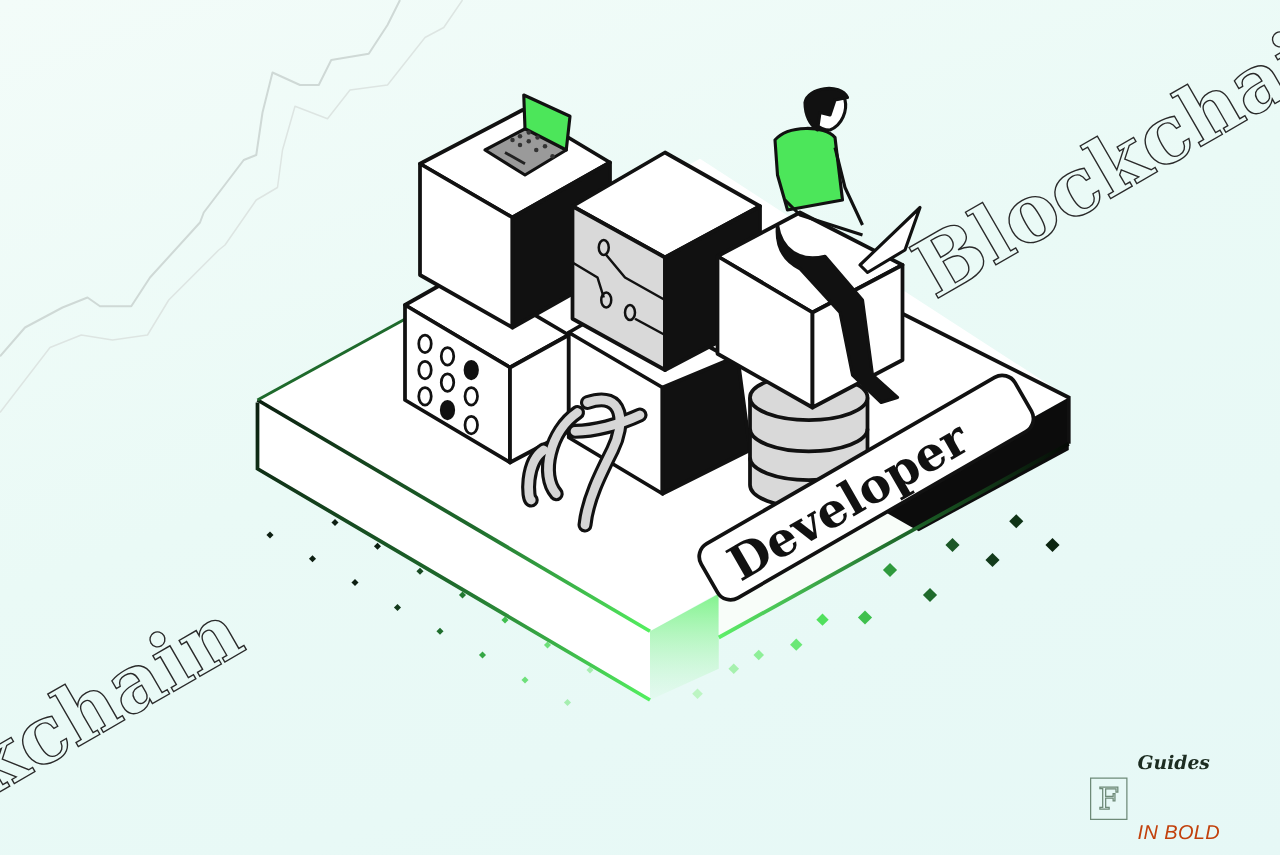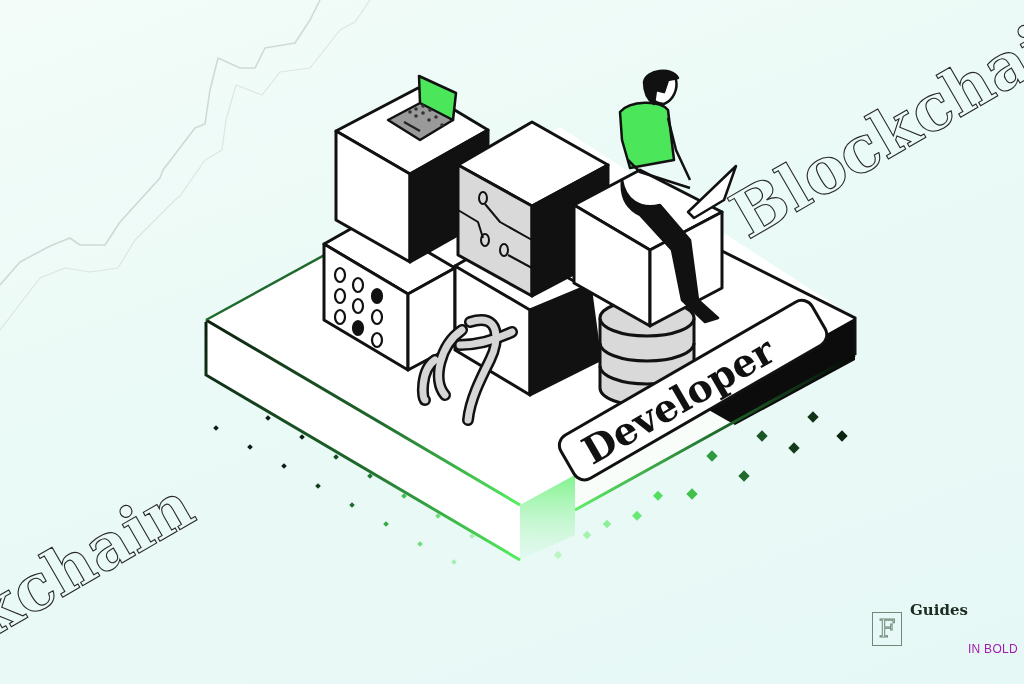--- a/index.html
+++ b/index.html
@@ -16,23 +16,23 @@
     .label-text { font-family: "DejaVu Serif", serif; font-weight: bold; fill: #111; }
     #brand {
       position: absolute; left: 872px; top: 603px; display: flex; align-items: center; gap: 8px;
     }
     #brand-mark {
       width: 30px; height: 34px; border: 1.5px solid #6e8a78; box-sizing: border-box;
       display: flex; align-items: center; justify-content: center;
       font-family: "DejaVu Serif", serif; font-size: 24px; color: transparent;
       -webkit-text-stroke: 1px #6e8a78; position: relative;
     }
-    #brand-text { display: flex; flex-direction: row; line-height: 1.05; }
+    #brand-text { display: flex; flex-direction: column; line-height: 1.05; font-style: italic; }
     #brand-title { font-family: "DejaVu Serif", serif; font-weight: bold; font-size: 15px; color: #1d2d22; }
-    #brand-sub { font-family: "Liberation Sans", sans-serif; font-size: 12px; color: #a21caf; letter-spacing: 0.3px; margin-top: 40px; }
+    #brand-sub { font-family: "Liberation Sans", sans-serif; font-size: 16px; color: #c2410c; letter-spacing: 0.3px; margin-top: 40px; }
   </style>
 </head>
 <body>
 
 <svg id="scene" viewBox="0 0 1024 684" xmlns="http://www.w3.org/2000/svg">
   <defs>
     <linearGradient id="edgeGrad" x1="0" y1="0" x2="1" y2="1">
       <stop offset="0" stop-color="#0b1f10"></stop>
       <stop offset="0.55" stop-color="#1e6a2c"></stop>
       <stop offset="1" stop-color="#54f060"></stop>

